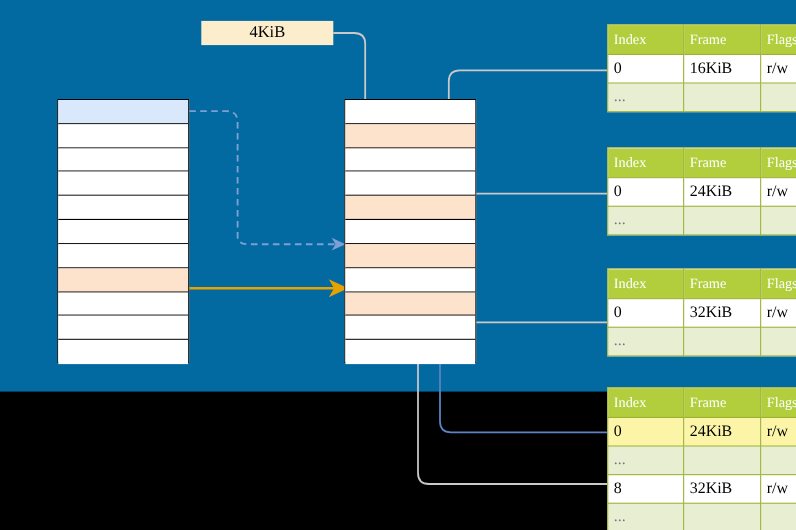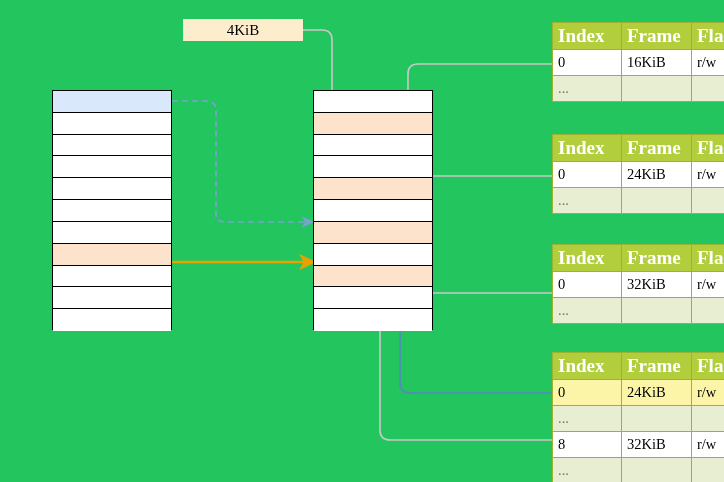--- a/index.html
+++ b/index.html
@@ -1,38 +1,38 @@
 <!DOCTYPE html>
 <html><head>
 <meta charset="utf-8">
 <style>
   html,body{margin:0;padding:0;background:#000;}
   body{width:724px;height:482px;overflow:hidden;
        font-family:"Liberation Serif","DejaVu Serif",serif;}
-  #stage{position:relative;width:724px;height:482px;background:#22c55e;}
+  #stage{position:relative;width:724px;height:356px;background:#0369a1;}
 
   
   .col{position:absolute;border:1.6px solid #000;box-sizing:border-box;background:#fff;}
   .cell{box-sizing:border-box;border-bottom:1.4px solid #000;background:#fff;}
   .cell:last-child{border-bottom:none;}
   .cell.blue{background:#d9e8fb;}
   .cell.peach{background:#fde2cc;}
 
   
   .label-box{position:absolute;background:#fceecd;border:none;
              display:flex;align-items:center;justify-content:center;
              font-size:15px;color:#000;}
 
   
   .ptable{position:absolute;border:1.5px solid #a2b639;border-collapse:collapse;
           table-layout:fixed;background:#fff;}
   .ptable td,.ptable th{border:1.1px solid #9cb233;height:25px;padding:0 5px;
                         font-size:14.5px;color:#000;font-weight:normal;
                         text-align:left;overflow:hidden;white-space:nowrap;}
-  .ptable th{background:#b2ce3d;color:#fff;font-weight:bold;font-size:19px;height:26px;}
+  .ptable th{background:#b2ce3d;color:#fff;font-weight:normal;font-size:13px;height:26px;}
   .ptable td.alt{background:#e7eed2;color:#777;}
   .ptable td.hl{background:#fcf5a8;}
   .c-index{width:58px;}
   .c-frame{width:59px;}
   .c-flags{width:53px;}
 
   svg.wires{position:absolute;left:0;top:0;width:724px;height:482px;
             pointer-events:none;}
 </style>
 </head>

